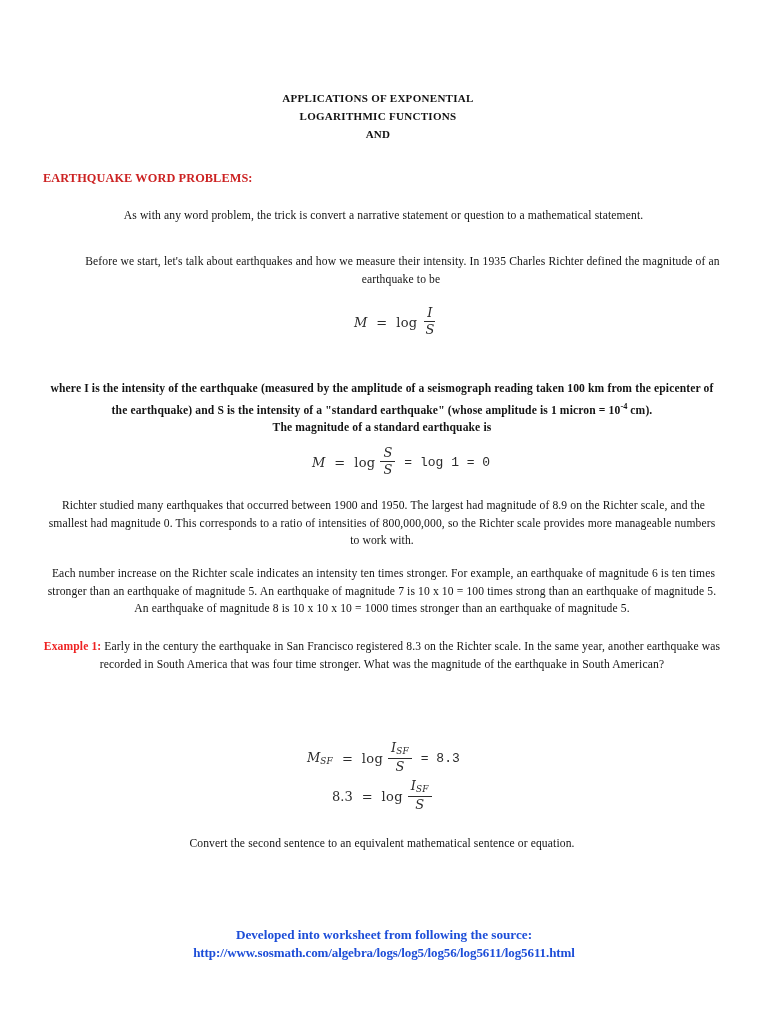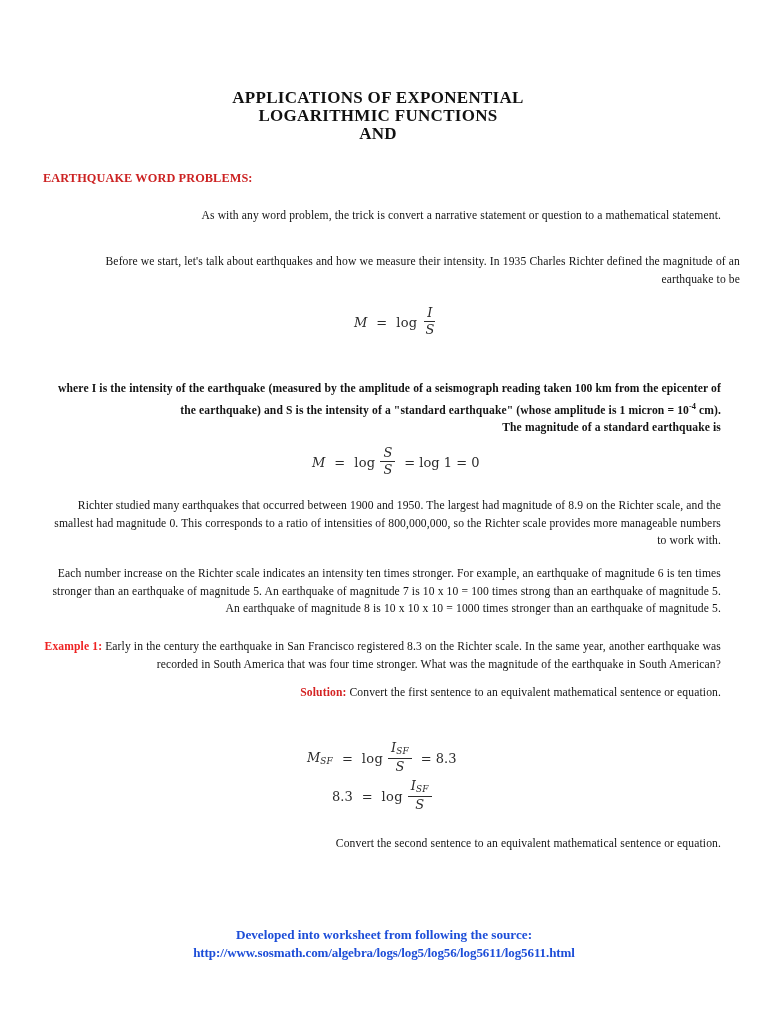--- a/index.html
+++ b/index.html
@@ -24,21 +24,21 @@
   }
 
   
   .doc-title {
     position: absolute;
     left: 0;
     top: 89px;
     width: 756px;
     text-align: center;
     font-weight: bold;
-    font-size: 17px;
+    font-size: 11px;
     letter-spacing: 0.3px;
     line-height: 18px;
     color: #111;
   }
   .doc-title .tl { display: block; white-space: nowrap; }
 
   
   .red-head {
     position: absolute;
     left: 43px;
@@ -57,21 +57,21 @@
   .red-inline.dark { color: #d42222; }
 
   
   .para {
     position: absolute;
     left: 43px;
     width: 678px;
     font-size: 11.6px;
     line-height: 17.5px;
     color: #131313;
-    text-align: right;
+    text-align: center;
     letter-spacing: 0.12px;
   }
   .para.indent { text-indent: 3px; }
 
   #p-intro    { top: 207px; }
   #p-before   { top: 253px; margin-left: 19px; }
   #p-where    { top: 380px; font-weight: bold; }
   #p-richter  { top: 497px; }
   #p-each     { top: 565px; }
   #p-example  { top: 638px; }
@@ -124,20 +124,21 @@
   .sub {
     font-size: 0.68em;
     font-style: italic;
     vertical-align: -0.28em;
     display: inline-block;
     letter-spacing: 0.2px;
   }
   .tail {
     font-style: normal;
     margin-left: 7px;
+    font-family: Liberation Mono, monospace;
   }
 
   #math-1    { left: 354px; top: 307px; }
   #math-2    { left: 312px; top: 447px; }
   #math-3    { left: 307px; top: 742px; }
   #math-4    { left: 332px; top: 780px; }
 
   .sup-small {
     font-size: 0.72em;
     vertical-align: super;
@@ -208,23 +209,20 @@
   </div>
 
   <div class="para indent" id="p-richter">Richter studied many earthquakes that occurred between 1900 and 1950. The largest had magnitude of 8.9 on the Richter scale, and the smallest had magnitude 0. This corresponds to a ratio of intensities of 800,000,000, so the Richter scale provides more manageable numbers to work with.</div>
 
   <div class="para indent" id="p-each">Each number increase on the Richter scale indicates an intensity ten times stronger. For example, an earthquake of magnitude 6 is ten times stronger than an earthquake of magnitude 5. An earthquake of magnitude 7 is 10 x 10 = 100  times strong than an earthquake of magnitude 5. An earthquake of magnitude 8 is 10 x 10 x 10 = 1000 times stronger than an earthquake of magnitude 5.</div>
 
   <div class="para" id="p-example">
     <span class="red-inline">Example 1:</span><span> Early in the century the earthquake in San Francisco registered 8.3 on the Richter scale. In the same year, another earthquake was recorded in South America that was four time stronger. What was the magnitude of the earthquake in South American?</span>
   </div>
 
-  <div class="para" id="p-solution">
-    <span class="red-inline dark">Solution:</span><span> Convert the first sentence to an equivalent mathematical sentence or equation.</span>
-  </div>
 
   <div class="math" id="math-3">
     <span class="mi"><span>M</span><span class="sub">SF</span></span>
     <span class="eq-sign">=</span>
     <span class="logop">log</span>
     <span class="frac">
       <span class="num"><span>I</span><span class="sub">SF</span></span>
       <span class="den">S</span>
     </span>
     <span class="tail">= 8.3</span>

